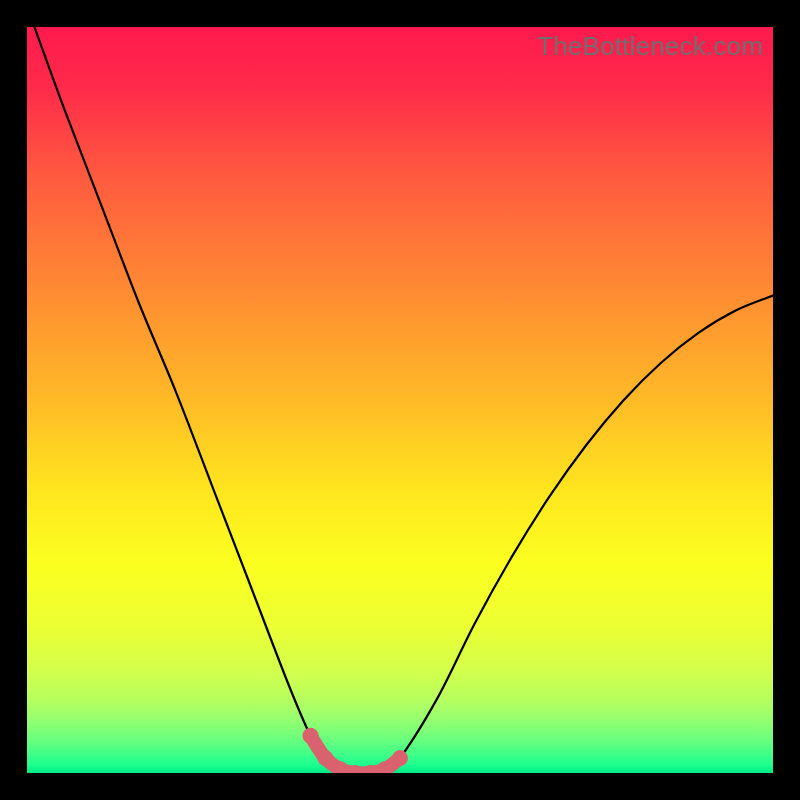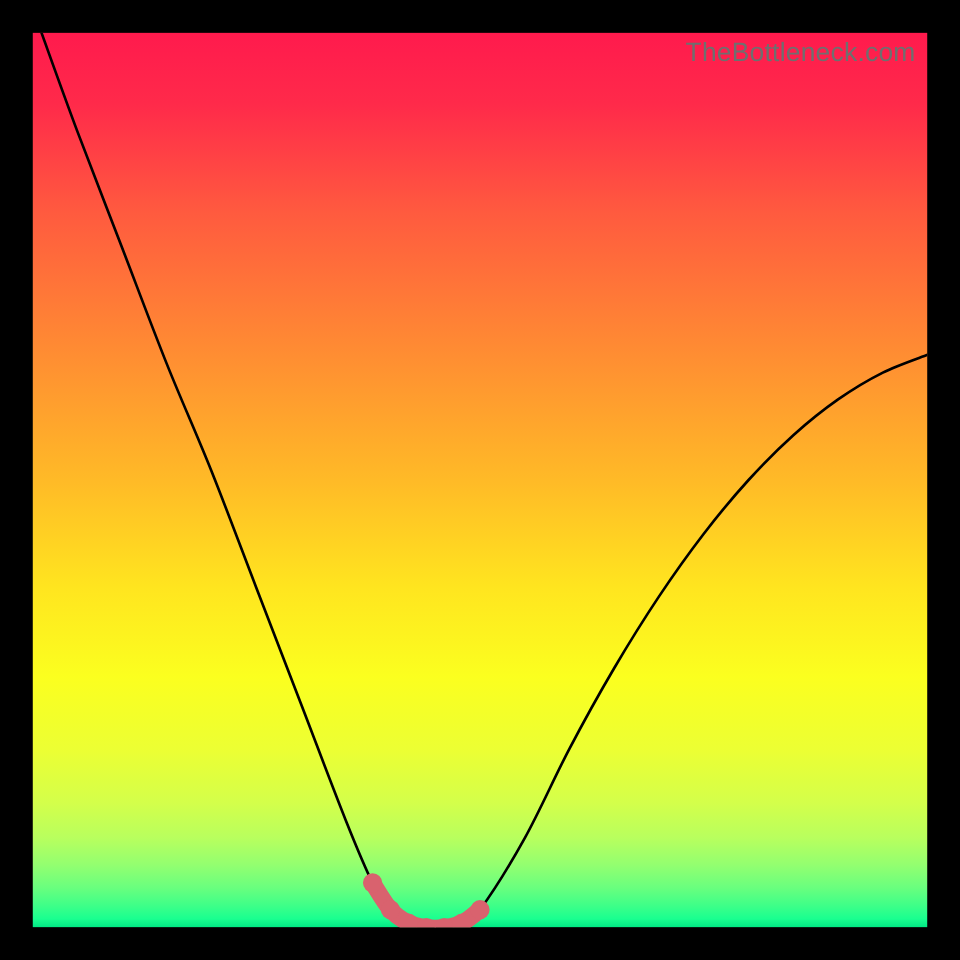--- a/index.html
+++ b/index.html
@@ -32,21 +32,21 @@
     left: 0;
     top: 0;
     width: 100%;
     height: 100%;
   }
   .watermark {
     position: absolute;
     top: 4px;
     right: 10px;
     color: #6f6f6f;
-    font-size: 22px;
+    font-size: 26px;
     font-weight: 500;
     letter-spacing: 0.2px;
     user-select: none;
   }
   svg.curve {
     position: absolute;
     left: 0;
     top: 0;
     width: 100%;
     height: 100%;

